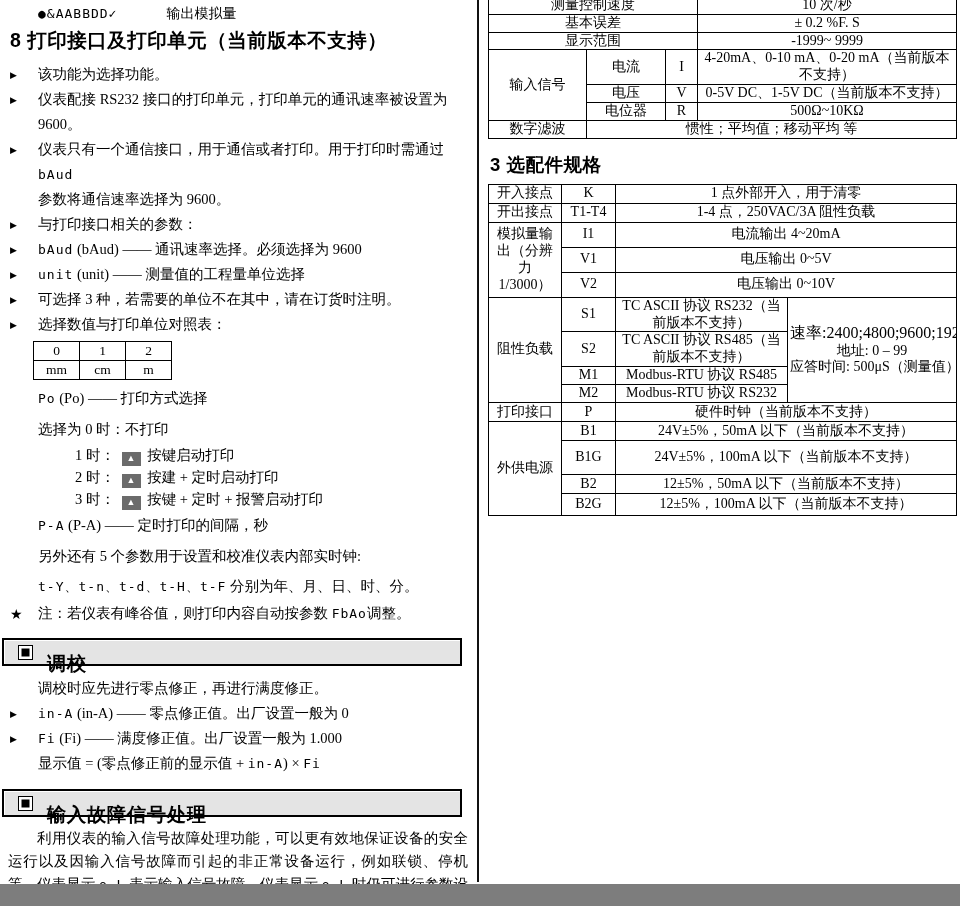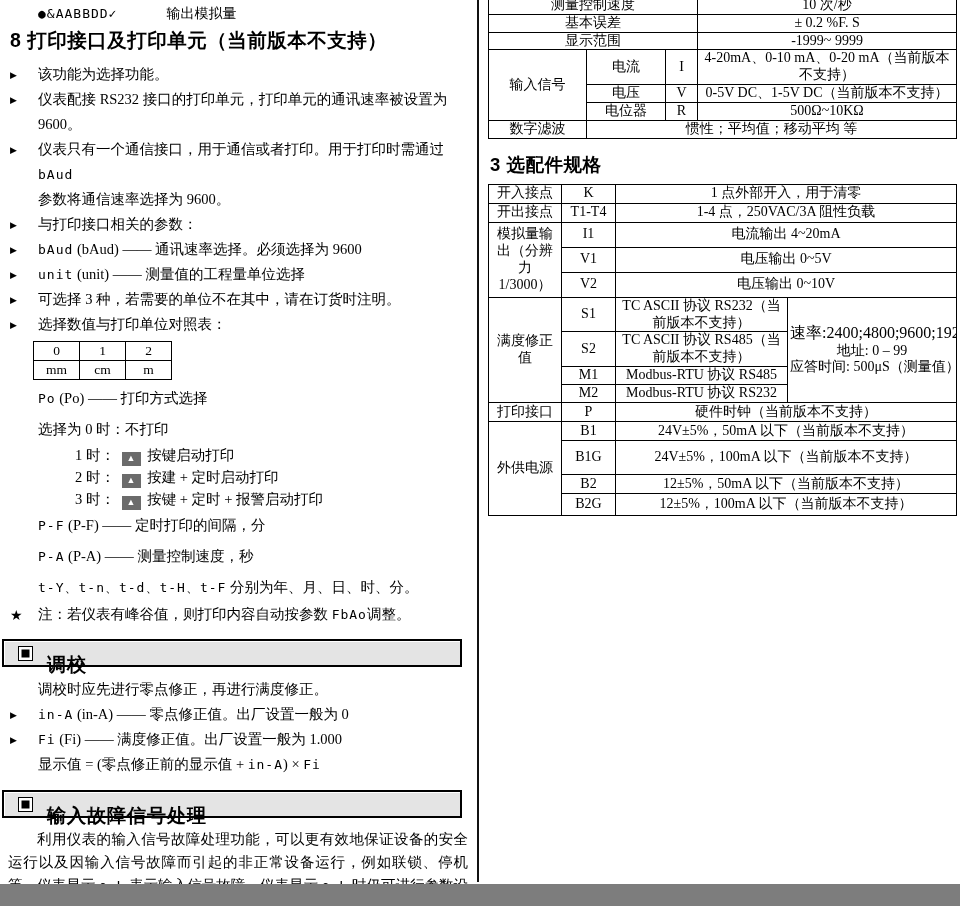--- a/index.html
+++ b/index.html
@@ -140,28 +140,25 @@
     </div>
     <div class="opt-line">
       <span>3 时：</span>
       <span class="key-btn">
           <span>▲</span>
         </span>
       <span>按键 + 定时 + 报警启动打印</span>
     </div>
 
     <div class="plain-tight">
-      <span class="seg7">P-F</span>
-      <span>(P-F) —— 定时打印的间隔，分</span>
-    </div>
-    <div class="plain-tight">
       <span class="seg7">P-A</span>
-      <span>(P-A) —— 测量控制速度，秒</span>
-    </div>
-
+      <span>(P-A) —— 定时打印的间隔，秒</span>
+    </div>
+
+    <div class="plain-tight">另外还有 5 个参数用于设置和校准仪表内部实时钟:</div>
     <div class="plain-tight">
       <span class="seg7">t-Y、t-n、t-d、t-H、t-F</span>
       <span>分别为年、月、日、时、分。</span>
     </div>
 
     <div class="li li-star" style="line-height:22px;">
       <span class="mark">★</span>
       <span>注：若仪表有峰谷值，则打印内容自动按参数</span>
       <span class="seg7">FbAo</span><span>调整。</span>
     </div>
@@ -278,21 +275,21 @@
       </tr>
       <tr style="height:25px">
         <td>V1</td>
         <td colspan="2">电压输出 0~5V</td>
       </tr>
       <tr style="height:25px">
         <td>V2</td>
         <td colspan="2">电压输出 0~10V</td>
       </tr>
       <tr style="height:32px">
-        <td rowspan="4">满度修正值</td>
+        <td rowspan="4">阻性负载</td>
         <td>S1</td>
         <td class="lft">TC ASCII 协议 RS232（当前版本不支持）</td>
         <td rowspan="4" class="note-cell">
           <span class="nowrap small-note">速率:2400;4800;9600;19200</span>
           <span class="nowrap">地址: 0 – 99</span>
           <span class="nowrap">应答时间: 500μS（测量值）</span>
         </td>
       </tr>
       <tr style="height:32px">
         <td>S2</td>

